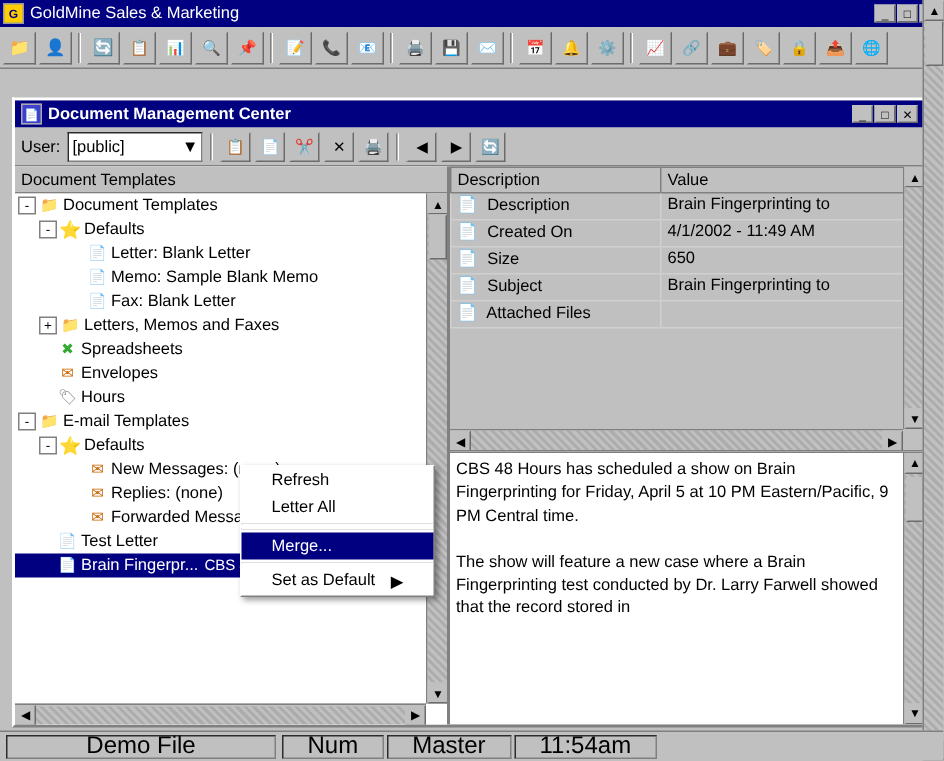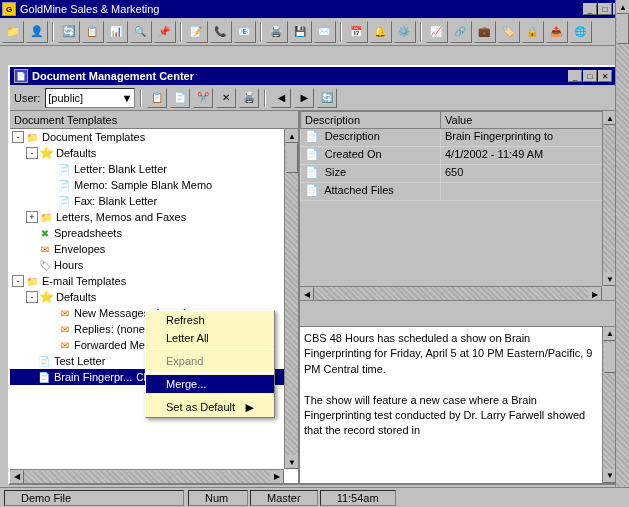--- a/index.html
+++ b/index.html
@@ -251,21 +251,20 @@
       font-size: 10px;
       flex-shrink: 0;
     }
 
     
     .right-panel {
       flex: 1;
       display: flex;
       flex-direction: column;
       overflow: hidden;
-      gap: 25px;
     }
     .details-table {
       width: 100%;
       border-collapse: collapse;
       font-size: 11px;
     }
     .details-table th {
       background: #c0c0c0;
       border: 1px solid #808080;
       padding: 1px 4px;
@@ -289,22 +288,22 @@
       padding: 4px;
       font-size: 11px;
       line-height: 1.4;
       border-top: 1px solid #808080;
     }
 
     
     .context-menu {
       position: absolute;
       top: 310px;
-      left: 145px;
-      background: #fef9c3;
+      left: 160px;
+      background: #ffffff;
       border: 1px solid #808080;
       border-top: 1px solid #ffffff;
       border-left: 1px solid #ffffff;
       z-index: 100;
       width: 130px;
       box-shadow: 2px 2px 4px rgba(0,0,0,0.4);
     }
     .ctx-item {
       padding: 3px 20px;
       cursor: pointer;
@@ -342,21 +341,22 @@
       display: flex;
       align-items: center;
       padding: 0 4px;
     }
     .status-panel {
       border: 1px inset #808080;
       height: 16px;
       display: flex;
       align-items: center;
       padding: 0 16px;
-      font-size: 11px;
+      font-size: 16px;
+      justify-content: center;
     }
     .status-panel.main { flex: 0 0 180px; }
     .status-panel.num { flex: 0 0 60px; margin-left: 4px; }
     .status-panel.master { flex: 0 0 60px; margin-left: 2px; }
     .status-panel.date { flex: 0 0 80px; margin-left: 2px; }
     .status-panel.time { flex: 0 0 60px; margin-left: 2px; }
 
     
     ::-webkit-scrollbar { width: 14px; height: 14px; }
     ::-webkit-scrollbar-track { background: #c0c0c0; }
@@ -629,20 +629,27 @@
               <tr>
                 <td>
                   <span style="color:#6060cc; margin-right:3px;">📄</span>
                   <span>Size</span>
                 </td>
                 <td>650</td>
               </tr>
               <tr>
                 <td>
                   <span style="color:#6060cc; margin-right:3px;">📄</span>
+                  <span>Subject</span>
+                </td>
+                <td>Brain Fingerprinting to</td>
+              </tr>
+              <tr>
+                <td>
+                  <span style="color:#6060cc; margin-right:3px;">📄</span>
                   <span>Attached Files</span>
                 </td>
                 <td></td>
               </tr>
             </tbody>
           </table>
 
           <div style="position:absolute; bottom:0; left:0; right:14px; height:14px; background:#c0c0c0; border-top:1px solid #808080; display:flex;">
             <div class="scroll-arrow">◀</div>
             <div style="flex:1; background:#c0c0c0; background-image: repeating-linear-gradient(45deg,transparent,transparent 2px,rgba(128,128,128,0.3) 2px,rgba(128,128,128,0.3) 4px);"></div>
@@ -670,21 +677,20 @@
           </div>
         </div>
       </div>
     </div>
   </div>
 
   <div class="context-menu">
     <div class="ctx-item">Refresh</div>
     <div class="ctx-item">Letter All</div>
     <div class="ctx-separator"></div>
-    <div class="ctx-item disabled">Expand</div>
     <div class="ctx-separator"></div>
     <div class="ctx-item selected-ctx">Merge...</div>
     <div class="ctx-separator"></div>
     <div class="ctx-item ctx-item-with-arrow">
       <span>Set as Default</span>
       <span>▶</span>
     </div>
   </div>
 
   <div class="main-scrollbar">

